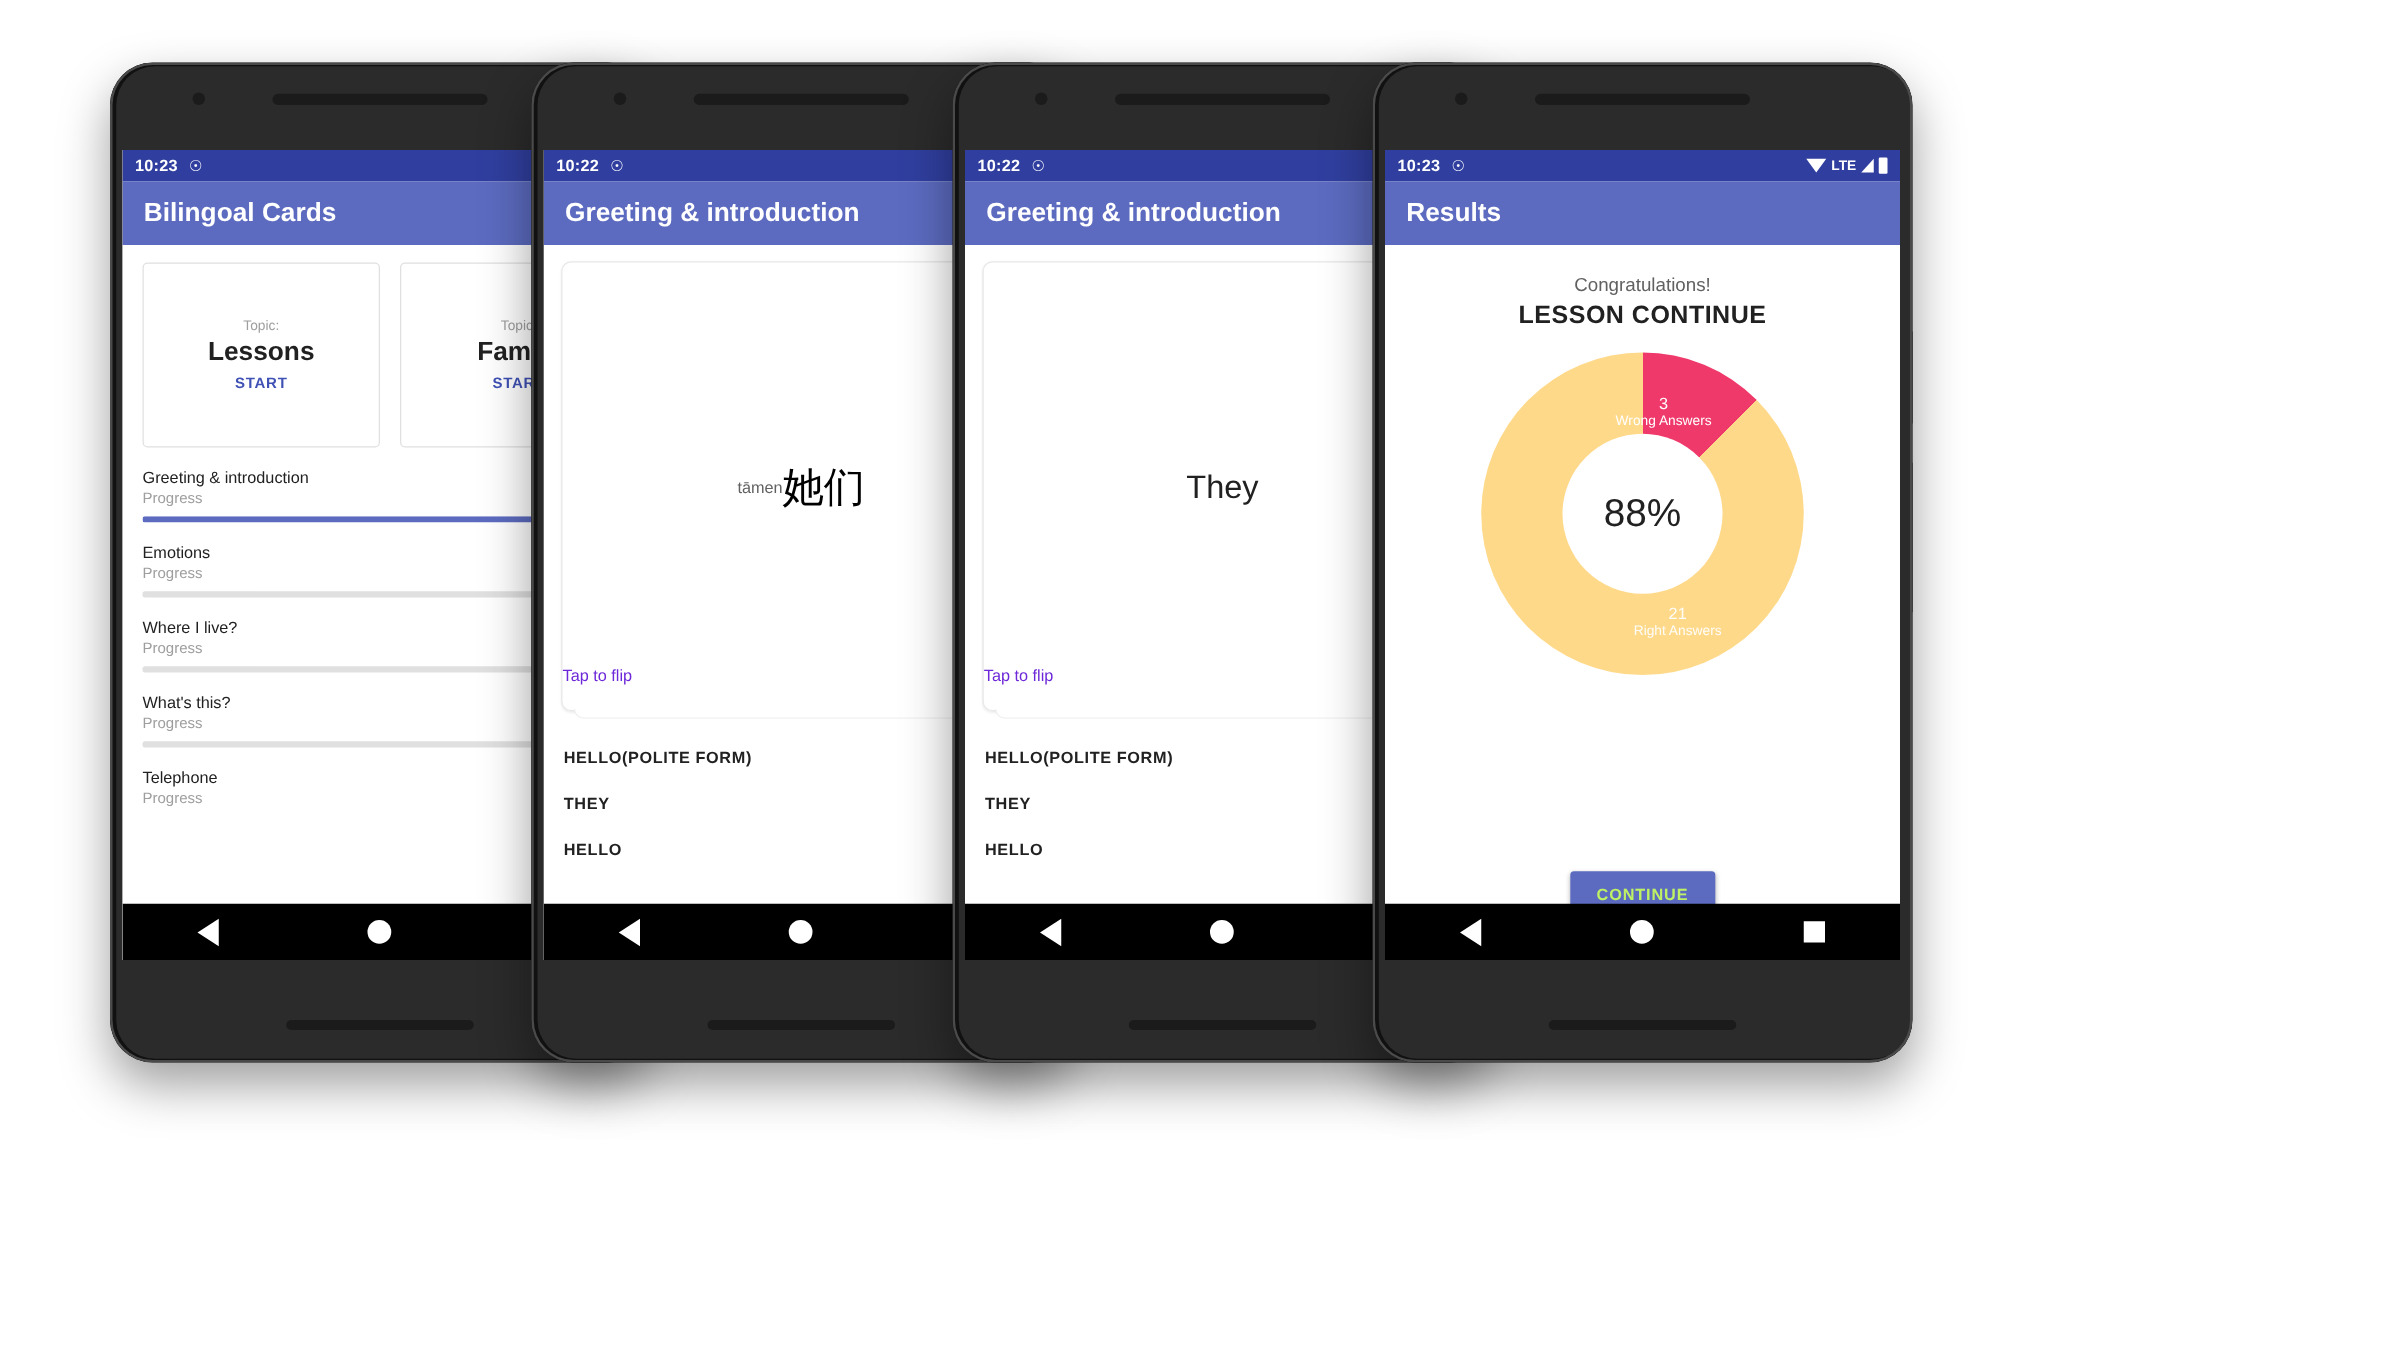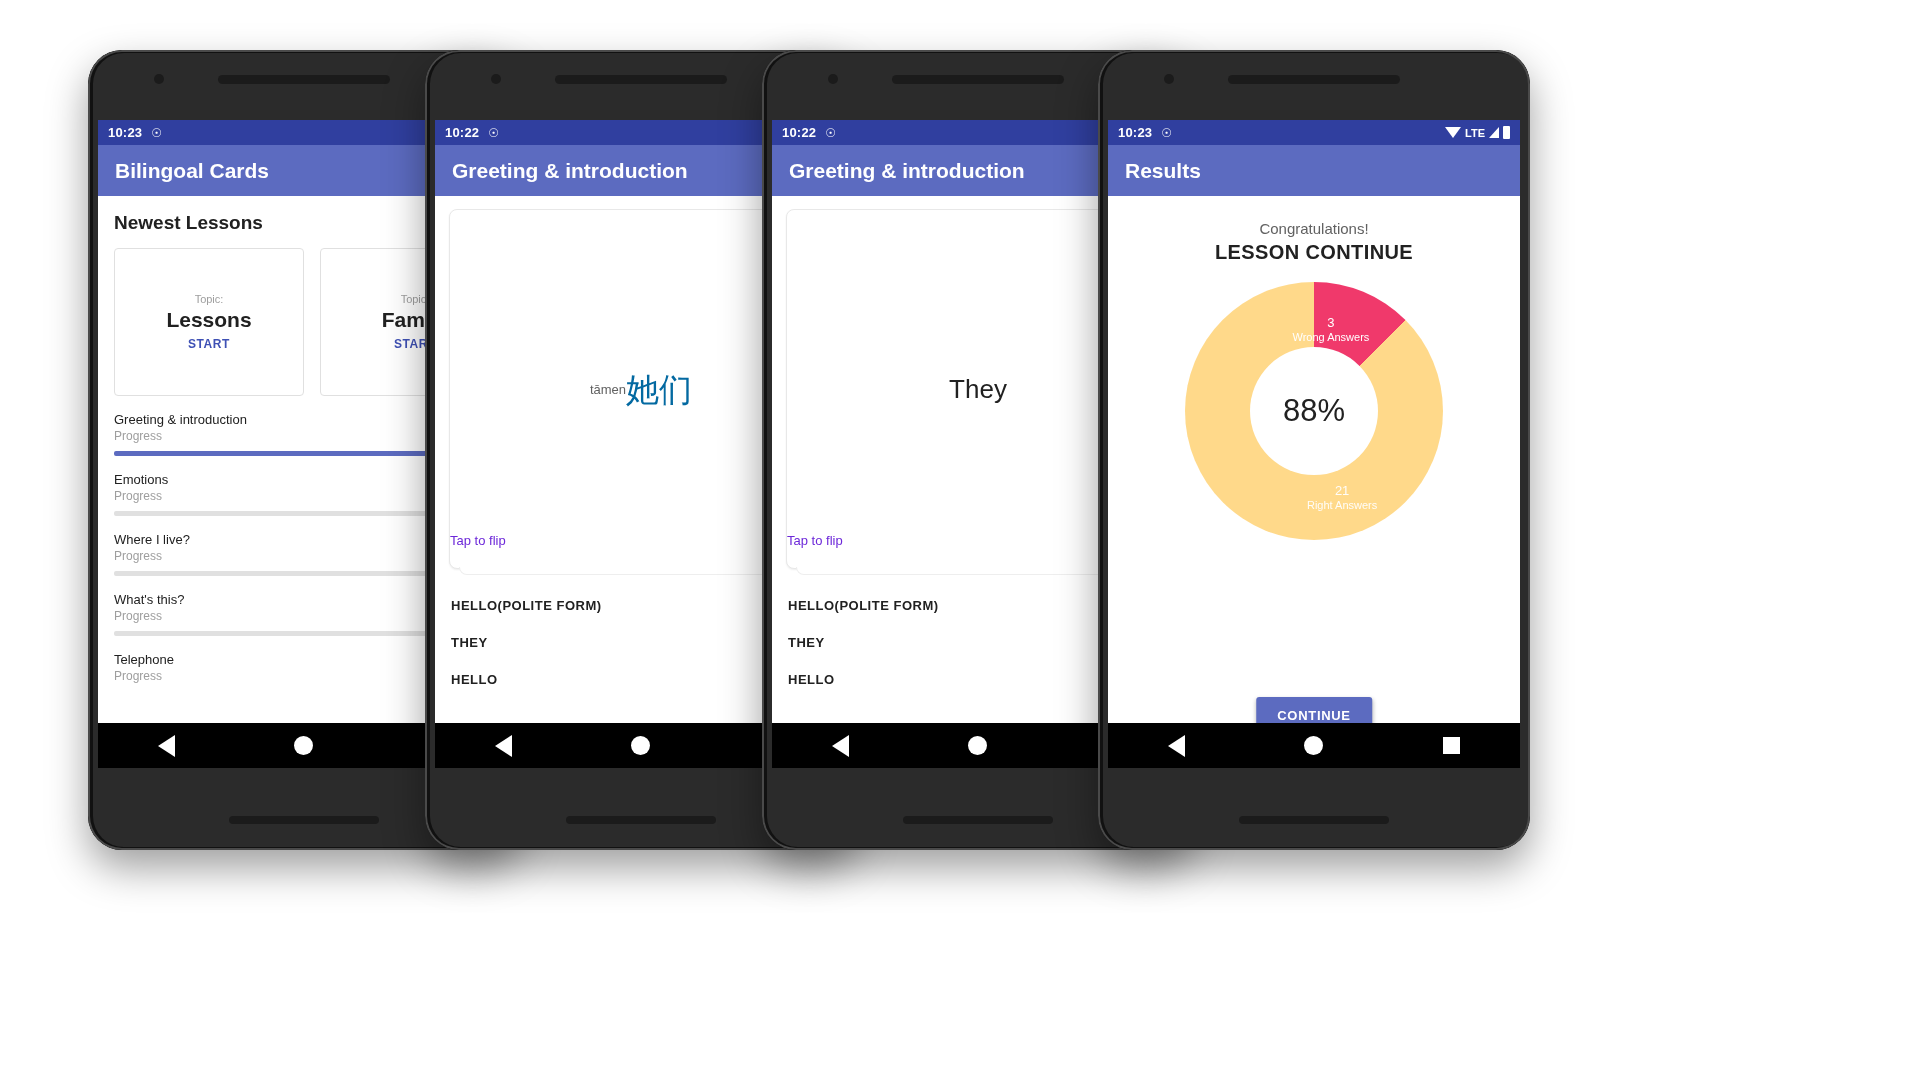--- a/index.html
+++ b/index.html
@@ -59,21 +59,21 @@
 
   
   .fc-wrap { padding:13px 14px 0 14px; }
   .flashcard { position:relative; height:360px; border:1px solid #e8e8e8; border-radius:8px;
     background:#fff; box-shadow:0 1px 2px rgba(0,0,0,.07); display:flex;
     flex-direction:row; align-items:center; justify-content:center; }
   .flashcard::after { content:""; position:absolute; left:9px; right:9px; bottom:-7px;
     height:7px; border:1px solid #eee; border-top:none; border-radius:0 0 8px 8px;
     background:#fff; }
   .fc-pinyin { font-size:13px; color:#616161; }
-  .fc-hanzi { font-size:33px; color:#0369a1; margin-top:3px;
+  .fc-hanzi { font-size:33px; color:#000000; margin-top:3px;
     font-family:"DejaVu Sans",sans-serif; }
   .fc-front { font-size:26px; color:#212121; }
   .fc-flip { position:absolute; bottom:20px; left:0; right:0; text-align:left;
     font-size:13px; color:#6d28d9; }
   .fc-mark { position:absolute; top:15px; right:16px; width:11px; height:4px;
     background:#3f51b5; }
   .vocab { padding:18px 16px 0 16px; }
   .vocab-item { font-size:13px; font-weight:bold; color:#212121; letter-spacing:.5px;
     padding:11px 0; }
 
@@ -87,21 +87,21 @@
   .donut-hole { position:absolute; top:50%; left:50%; transform:translate(-50%,-50%);
     width:128px; height:128px; border-radius:50%; background:#fff; display:flex;
     align-items:center; justify-content:center; }
   .donut-pct { font-size:31px; color:#212121; }
   .lbl { position:absolute; color:#fff; text-align:center; line-height:1.15; }
   .lbl .num { font-size:13px; display:block; }
   .lbl .cap { font-size:11px; display:block; }
   .lbl-wrong { top:34px; left:50%; transform:translateX(-28%); }
   .lbl-right { bottom:28px; left:50%; transform:translateX(-10%); color:#fff; opacity:.95; }
   .continue-btn { position:absolute; bottom:34px; left:50%; transform:translateX(-50%);
-    background:#5c6bc0; color:#ffffff; font-size:13px; font-weight:bold; letter-spacing:.7px;
+    background:#5c6bc0; color:#bef264; font-size:13px; font-weight:bold; letter-spacing:.7px;
     padding:11px 21px; border:none; border-radius:3px; box-shadow:0 2px 4px rgba(0,0,0,.28);
     cursor:pointer; }
 
   
   .navbar { position:absolute; bottom:0; left:0; right:0; height:45px; background:#000;
     display:flex; align-items:center; justify-content:space-around; }
   .nav-back { width:0; height:0; border-top:11px solid transparent;
     border-bottom:11px solid transparent; border-right:17px solid #fff; }
   .nav-home { width:19px; height:19px; border-radius:50%; background:#fff; }
   .nav-recent { width:17px; height:17px; background:#fff; }
@@ -129,21 +129,20 @@
           <span class="sig-ic"></span>
           <span class="bat-ic"></span>
         </span>
       </div>
 
       <div class="appbar">
         <span>Bilingoal Cards</span>
       </div>
 
       <div class="body">
-        <div class="sec-title">Newest Lessons</div>
 
         <div class="card-row">
           <div class="topic-card">
             <span class="topic-label">Topic:</span>
             <span class="topic-name">Lessons</span>
             <span class="topic-start">START</span>
           </div>
           <div class="topic-card">
             <span class="topic-label">Topic:</span>
             <span class="topic-name">Family</span>

